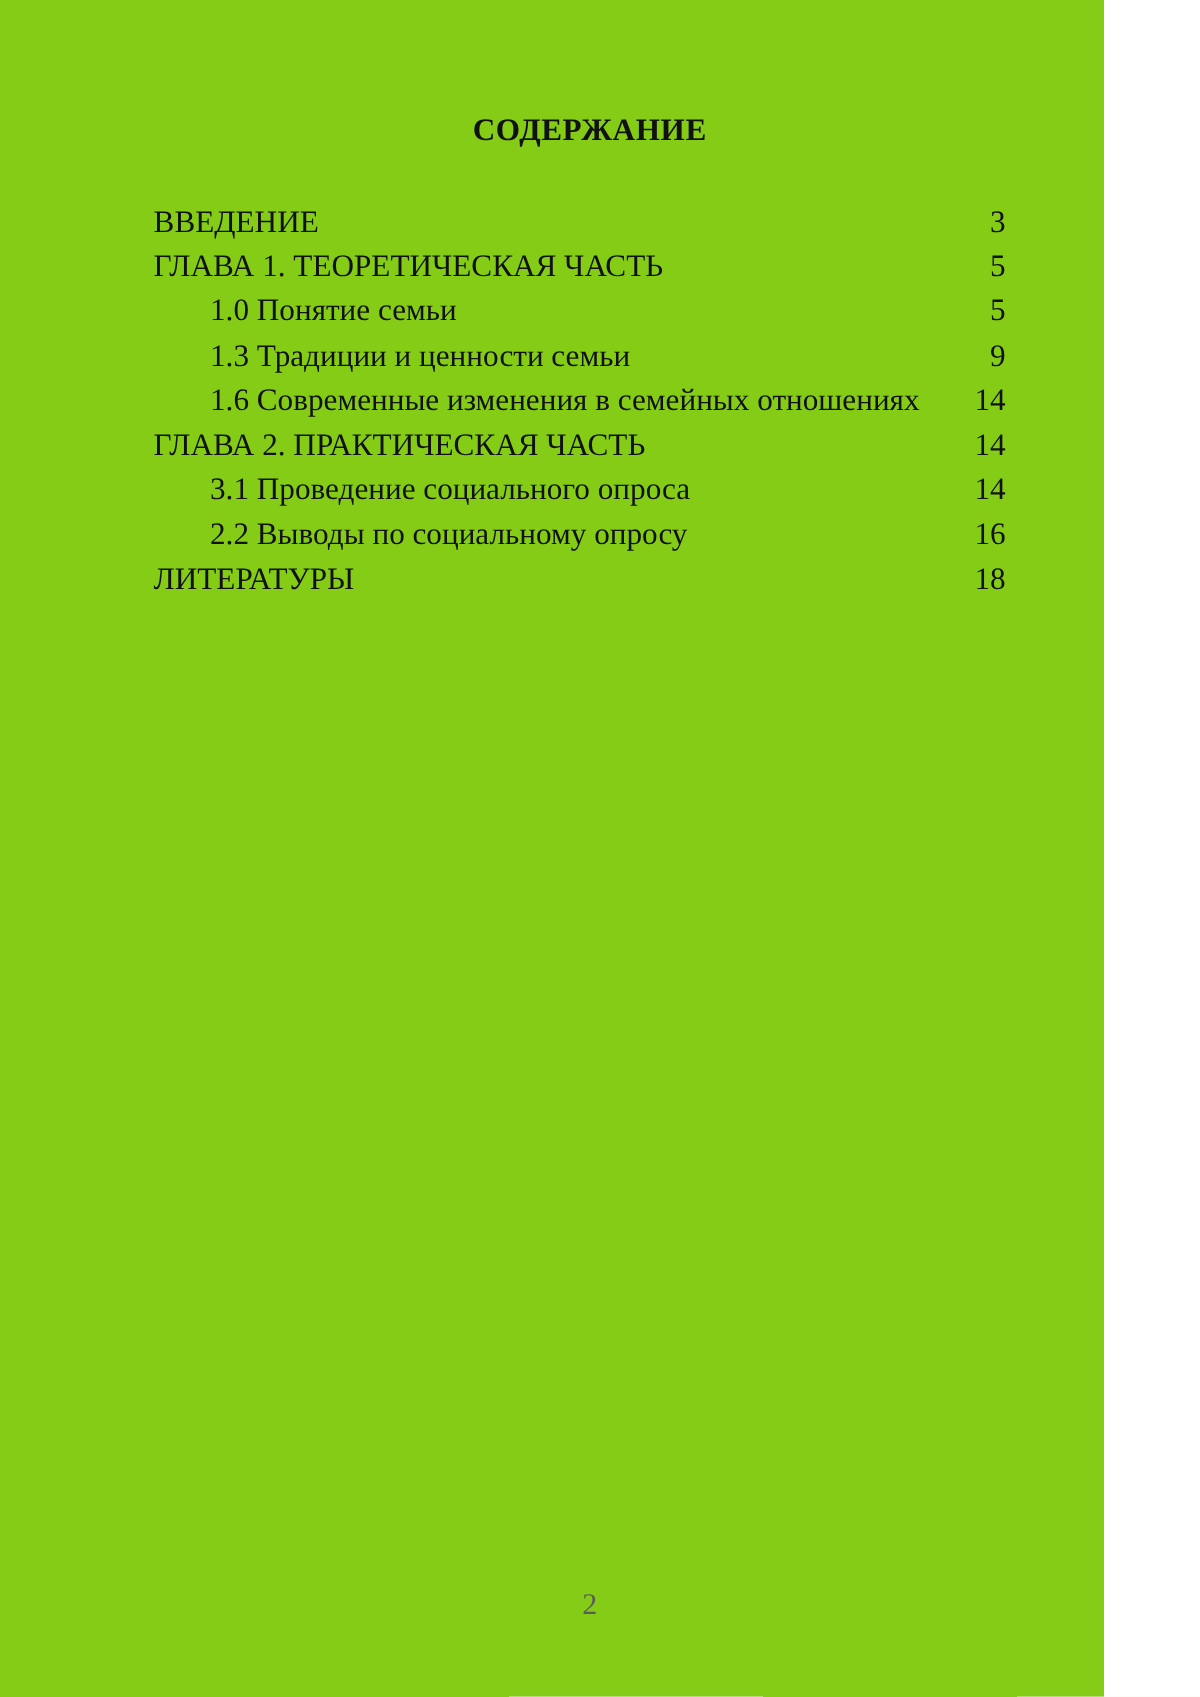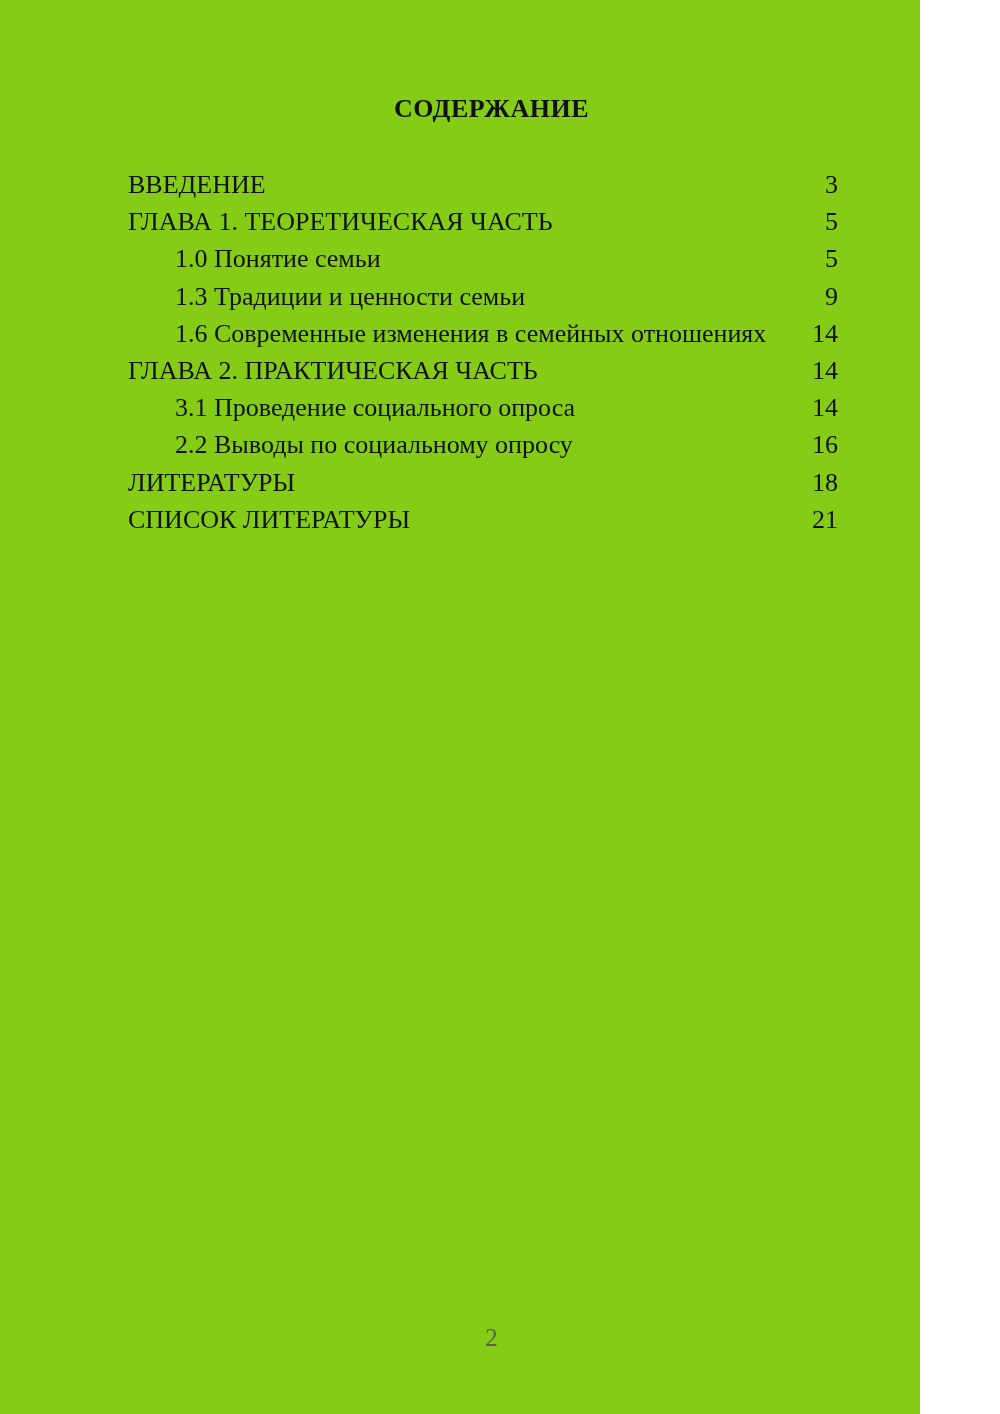--- a/index.html
+++ b/index.html
@@ -101,21 +101,17 @@
         <span class="toc-page">14</span>
       </div>
       <div class="toc-row level-1">
         <span class="toc-label">2.2 Выводы по социальному опросу</span>
         <span class="toc-page">16</span>
       </div>
       <div class="toc-row">
         <span class="toc-label">ЛИТЕРАТУРЫ</span>
         <span class="toc-page">18</span>
       </div>
-      <div class="toc-row">
-        <span class="toc-label">СПИСОК ЛИТЕРАТУРЫ</span>
-        <span class="toc-page">21</span>
-      </div>
     </div>
 
   <div class="page-footer">2</div>
 
 </div>
 
 </body></html>

